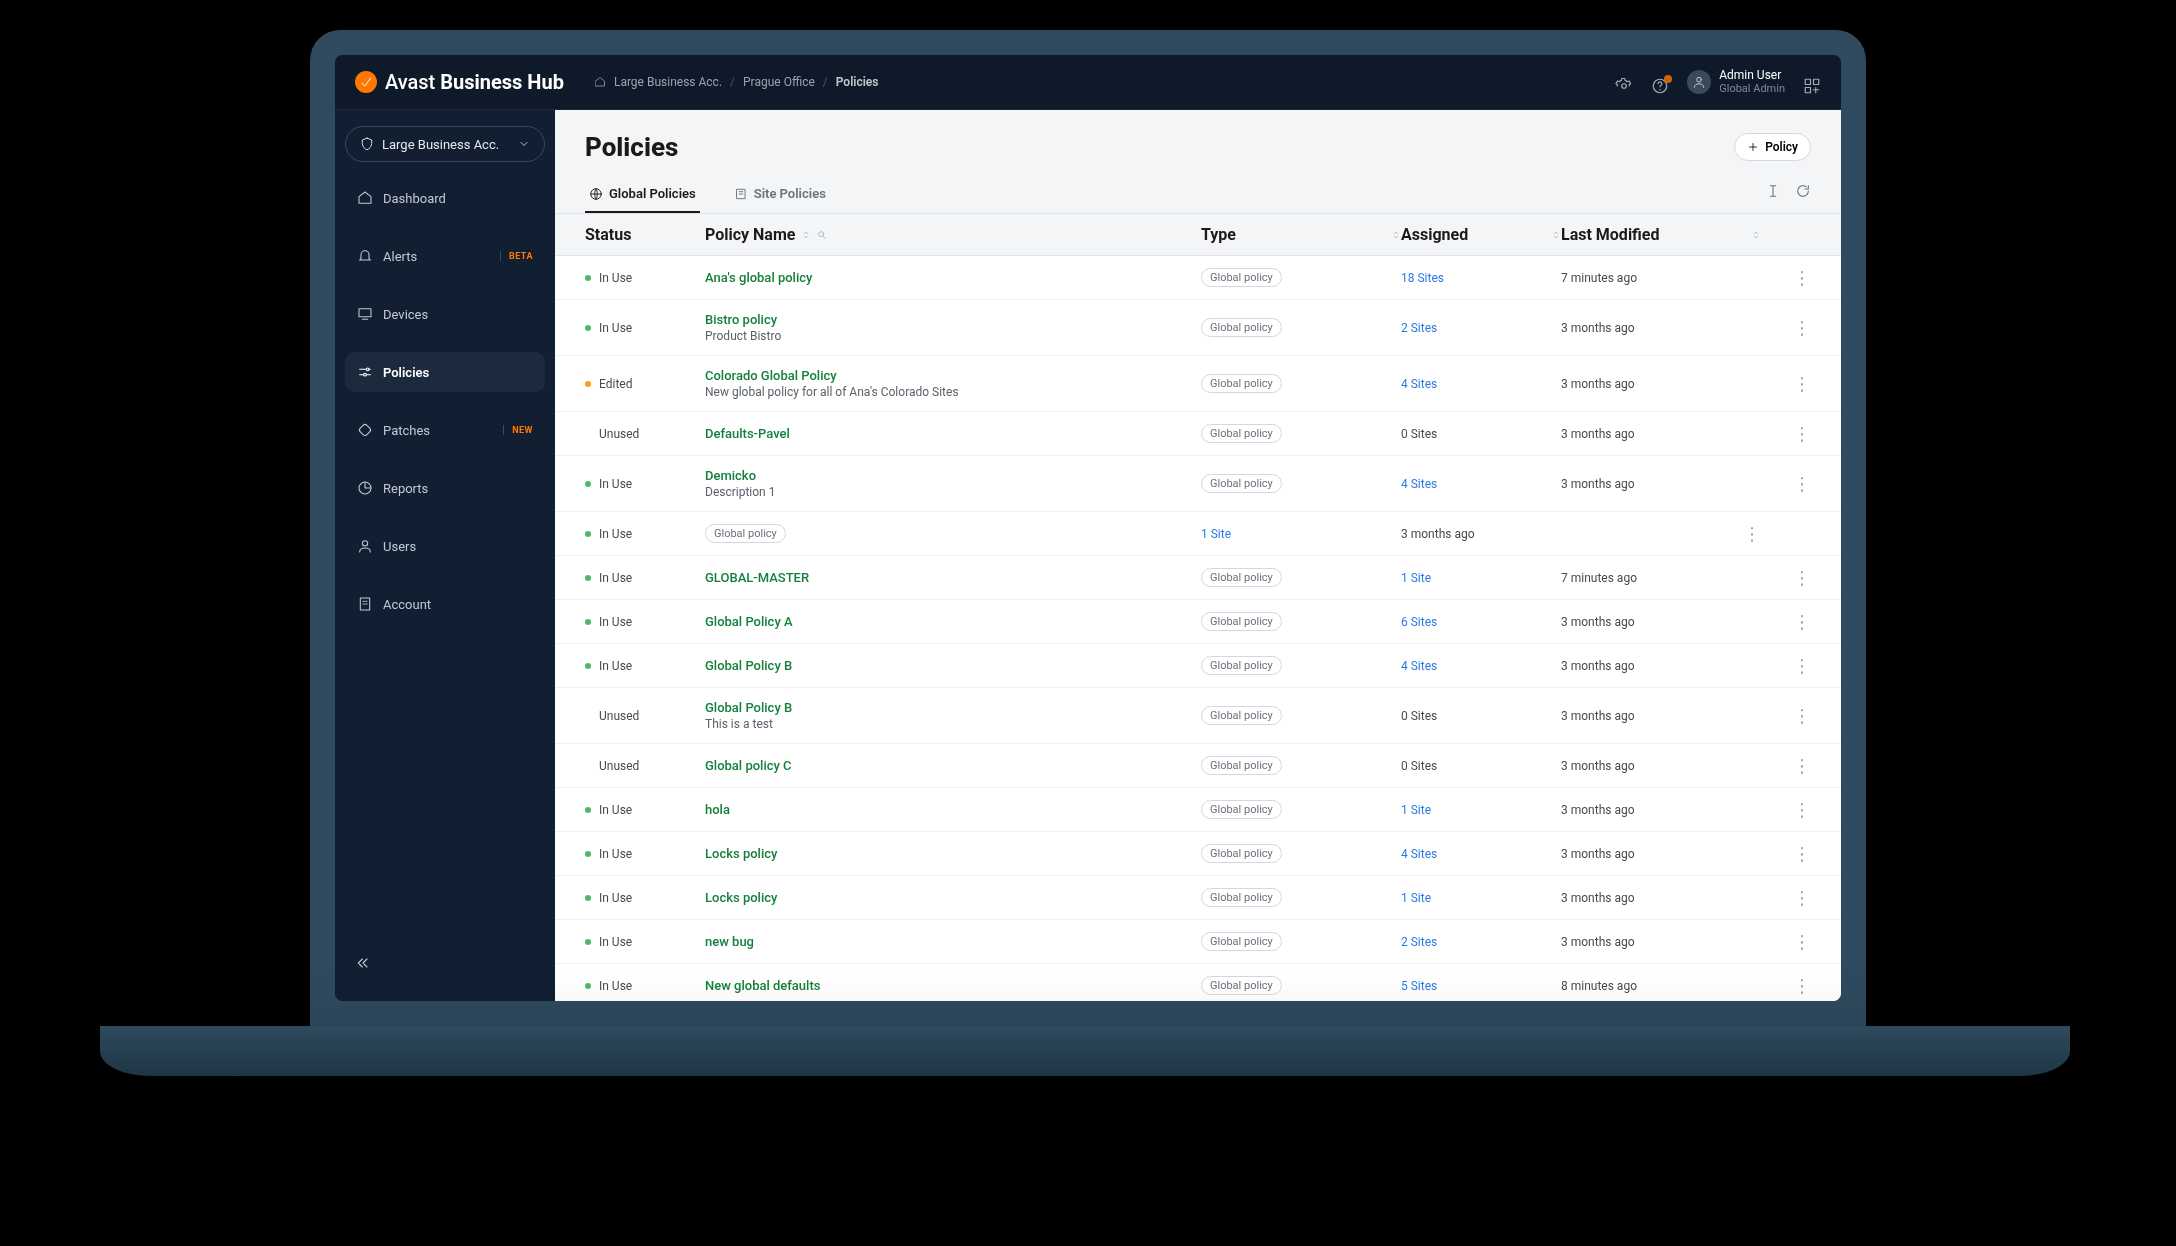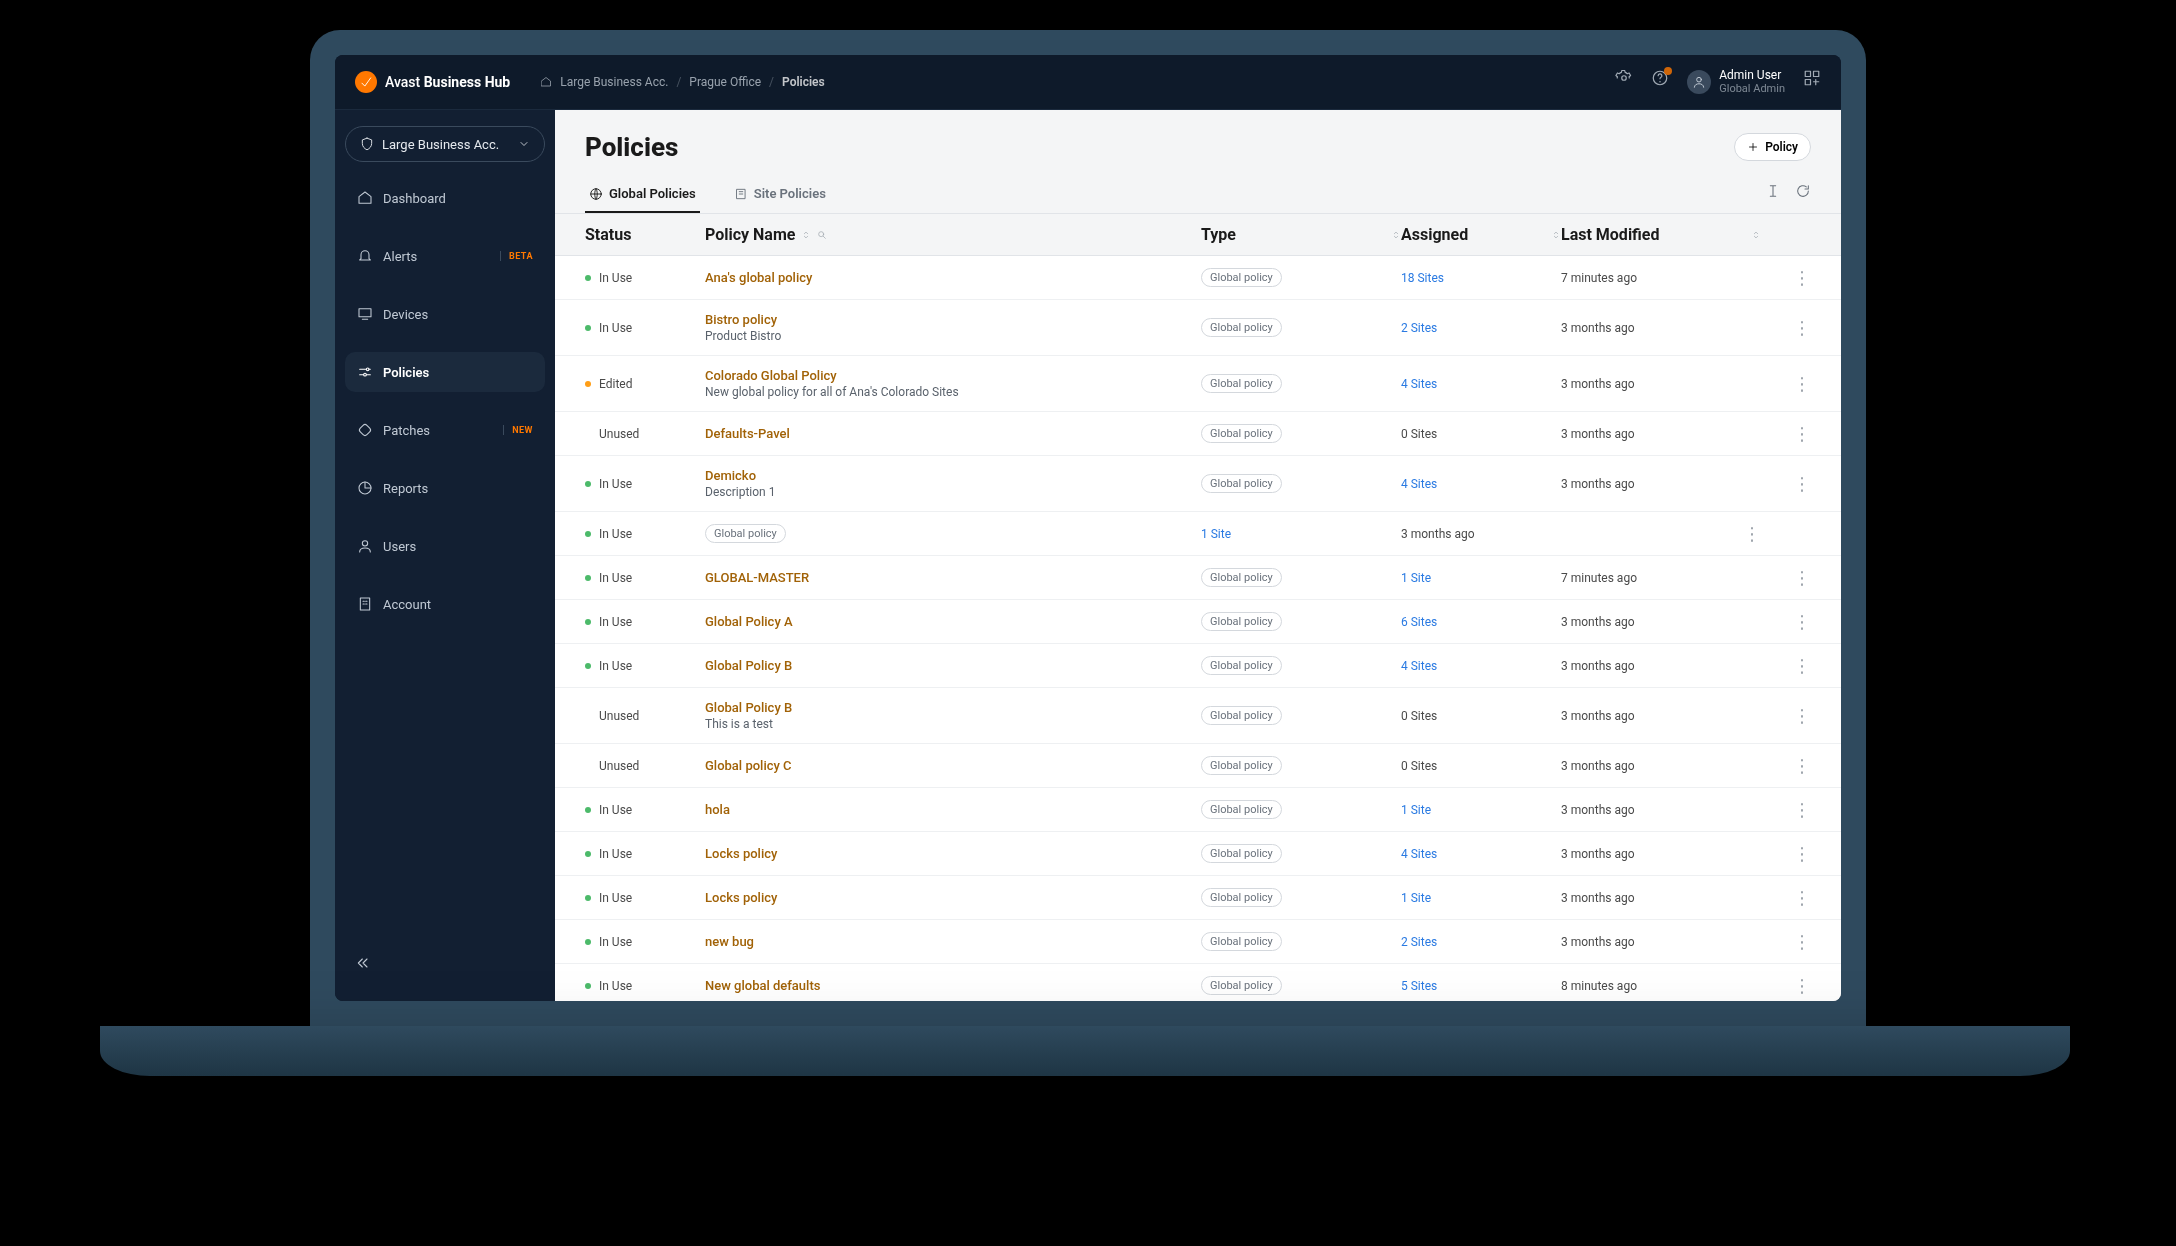--- a/index.html
+++ b/index.html
@@ -40,32 +40,32 @@
   .topbar {
     height: 55px;
     background: #0e1a2a;
     display: flex;
     align-items: center;
     padding: 0 20px;
     color: #c6cfd8;
     font-size: 13px;
     border-bottom: 1px solid #1b2a3d;
   }
-  .brand { display: flex; align-items: center; gap: 8px; font-size: 14px; font-weight: 500; color: #fff; margin-right: 30px; }
+  .brand { display: flex; align-items: center; gap: 8px; font-size: 20px; font-weight: 500; color: #fff; margin-right: 30px; }
   .brand-logo { width: 22px; height: 22px; background: #ff7800; border-radius: 50%; display:flex; align-items:center; justify-content:center; }
   .brand-logo svg { width: 14px; height: 14px; }
   .brand strong { font-weight: 700; }
 
   .breadcrumbs { display: flex; align-items: center; gap: 8px; font-size: 12px; opacity: .75; }
   .breadcrumbs .crumb { cursor: pointer; }
   .breadcrumbs .sep { opacity: .4; }
   .breadcrumbs svg { width: 12px; height: 12px; }
   .breadcrumbs .current { color: #fff; font-weight: 600; }
 
-  .topbar-right { margin-left: auto; display: flex; align-items: flex-start; gap: 18px; }
+  .topbar-right { margin-left: auto; display: flex; align-items: flex-end; gap: 18px; }
   .top-icon { width: 18px; height: 18px; opacity: .8; cursor: pointer; position: relative; }
   .notif-dot { position: absolute; top: -2px; right: -3px; width: 8px; height: 8px; background: #ff7800; border-radius: 50%; }
   .user-chip { display: flex; align-items: center; gap: 8px; cursor: pointer; }
   .avatar { width: 24px; height: 24px; border-radius: 50%; background: #3a4a5d; display:flex;align-items:center;justify-content:center; }
   .user-text { line-height: 1.15; }
   .user-text .name { font-size: 12px; color:#fff; }
   .user-text .role { font-size: 11px; opacity: .6; }
 
   
   .app-body { flex: 1; display: flex; overflow: hidden; }
@@ -183,21 +183,21 @@
     padding: 12px 30px;
     border-bottom: 1px solid #eef0f2;
     font-size: 13px;
     align-items: center;
   }
   .status { display:flex; align-items:center; gap:8px; color:#4a4a4a; font-size:12px; }
   .status-dot { width:6px;height:6px;border-radius:50%; }
   .status-dot.green{background:#4cba6a;}
   .status-dot.orange{background:#ff9e16;}
   .status-dot.none{background:transparent;}
-  .policy-name { color:#a16207; font-weight:500; cursor:pointer; }
+  .policy-name { color:#15803d; font-weight:500; cursor:pointer; }
   .policy-desc { color:#5a626c; font-size:12px; margin-top:2px; }
   .type-pill {
     display:inline-block;
     border:1px solid #d4d8dd;
     background:#fff;
     padding:2px 8px;
     border-radius:10px;
     font-size:11px;
     color:#6a727c;
     text-align:right;

